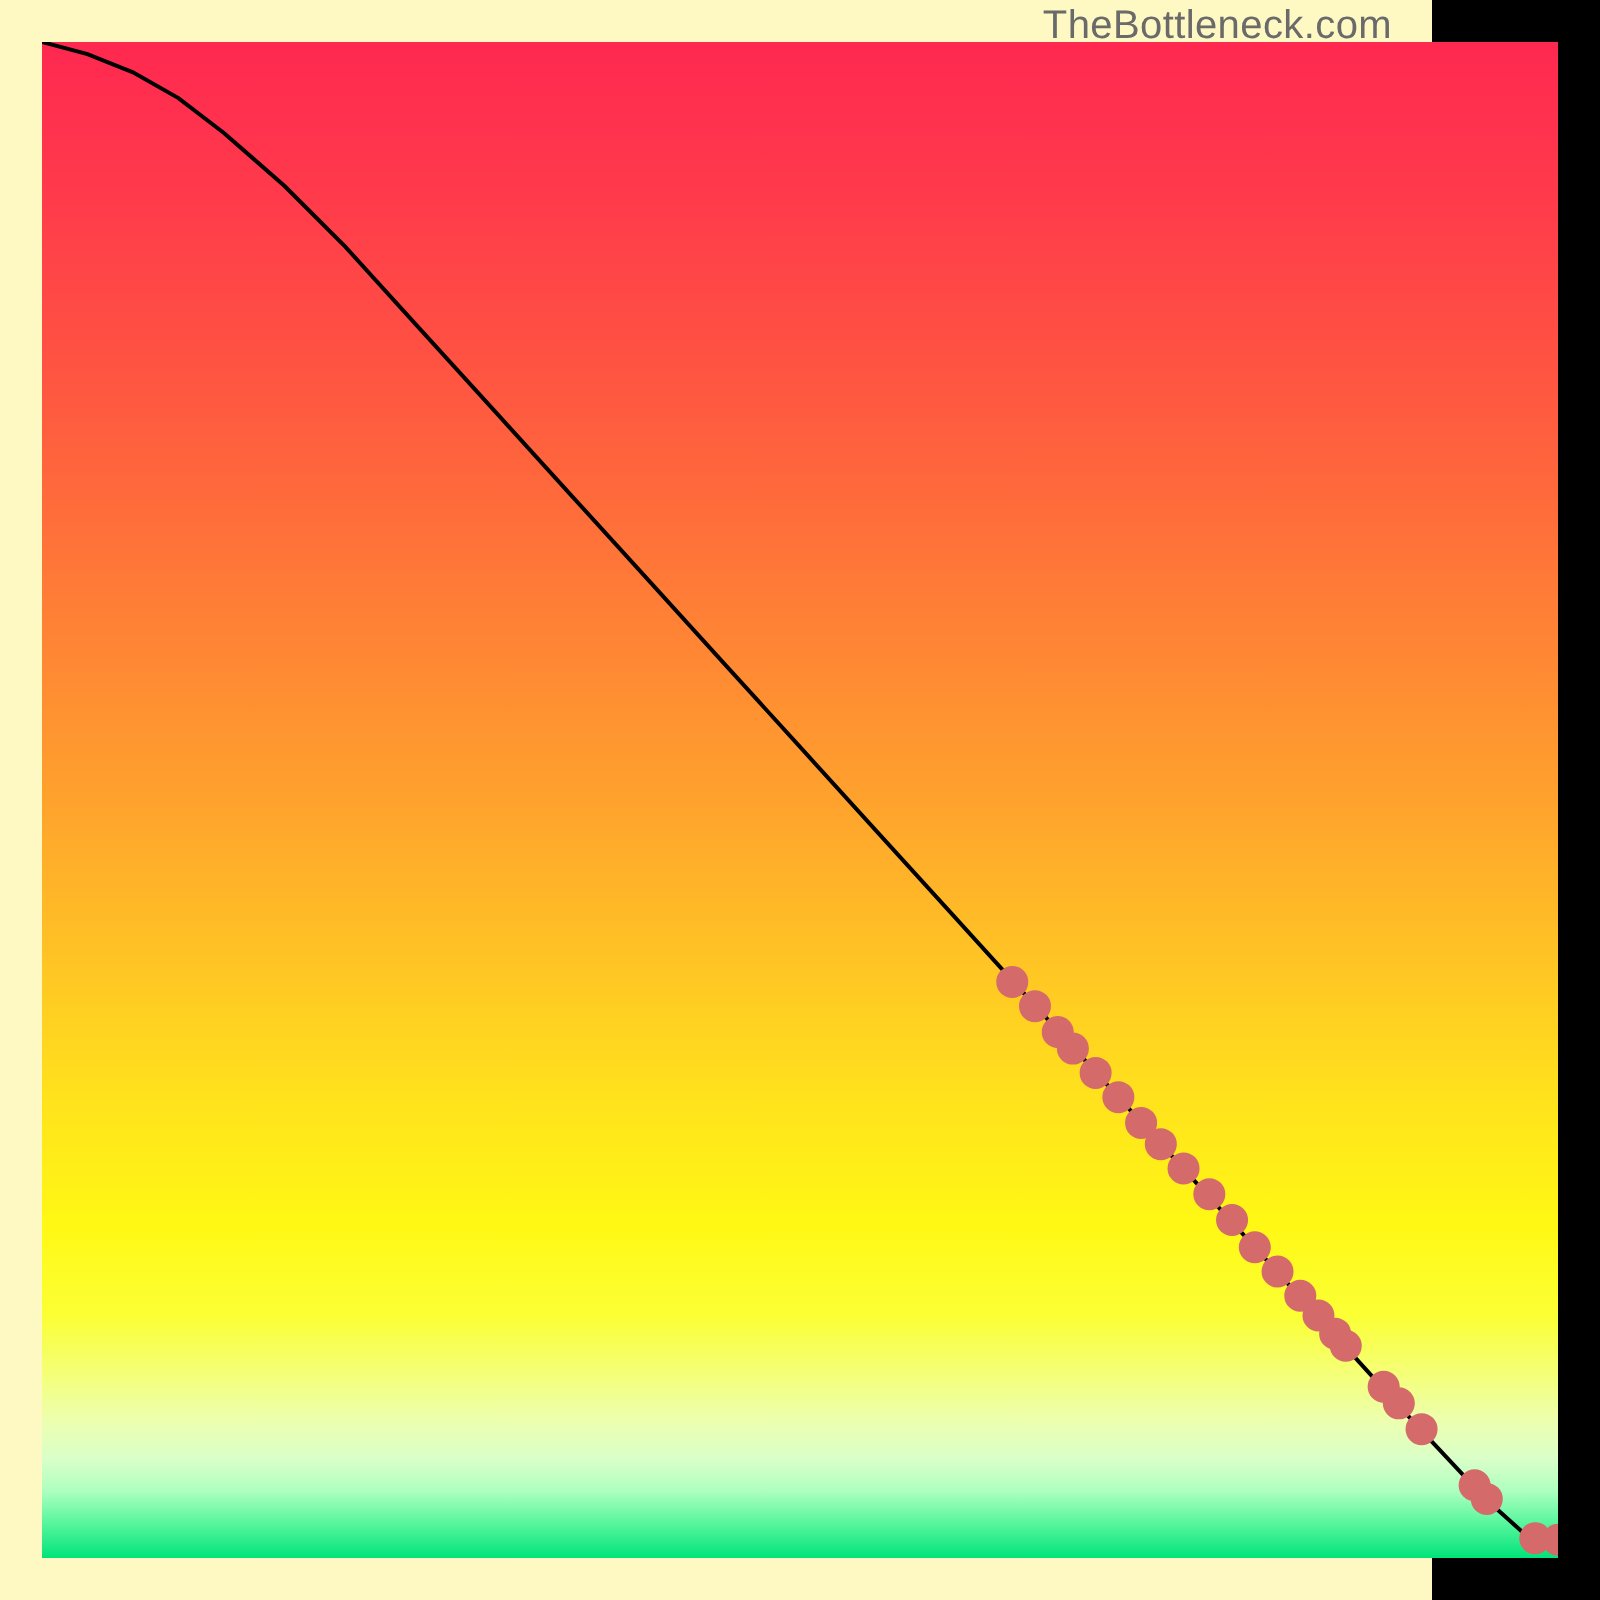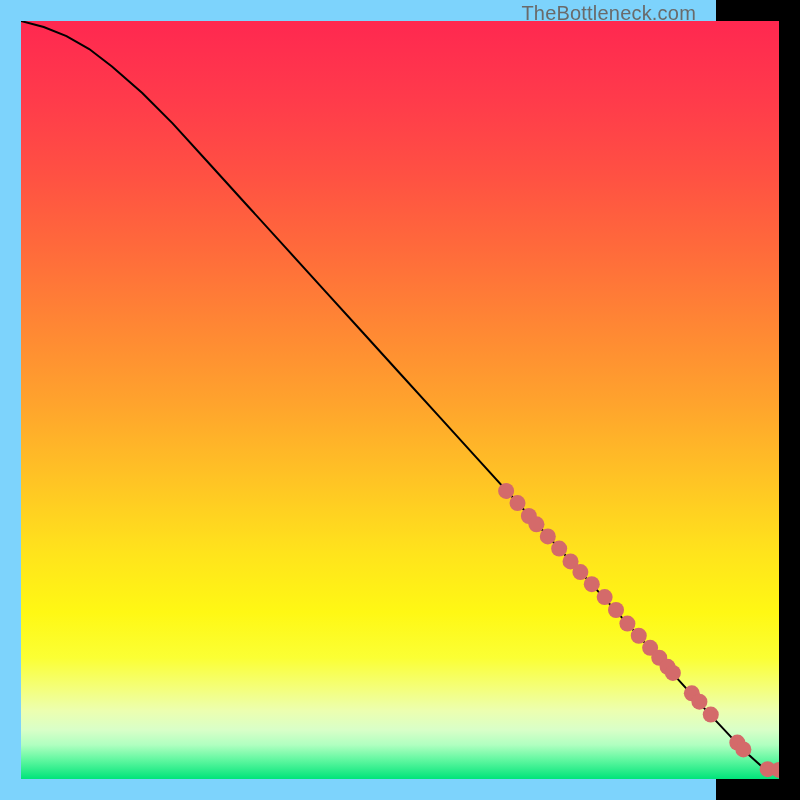--- a/index.html
+++ b/index.html
@@ -8,21 +8,21 @@
     width: 800px;
     height: 800px;
     background: #000000;
     font-family: Arial, Helvetica, sans-serif;
     overflow: hidden;
   }
   .stage {
     position: relative;
     width: 716px;
     height: 800px;
-    background: #7dd3fc;
+    background: #fef9c3;
   }
   .plot-area {
     position: absolute;
     left: 21px;
     top: 21px;
     width: 758px;
     height: 758px;
   }
   .plot-svg {
     width: 758px;

